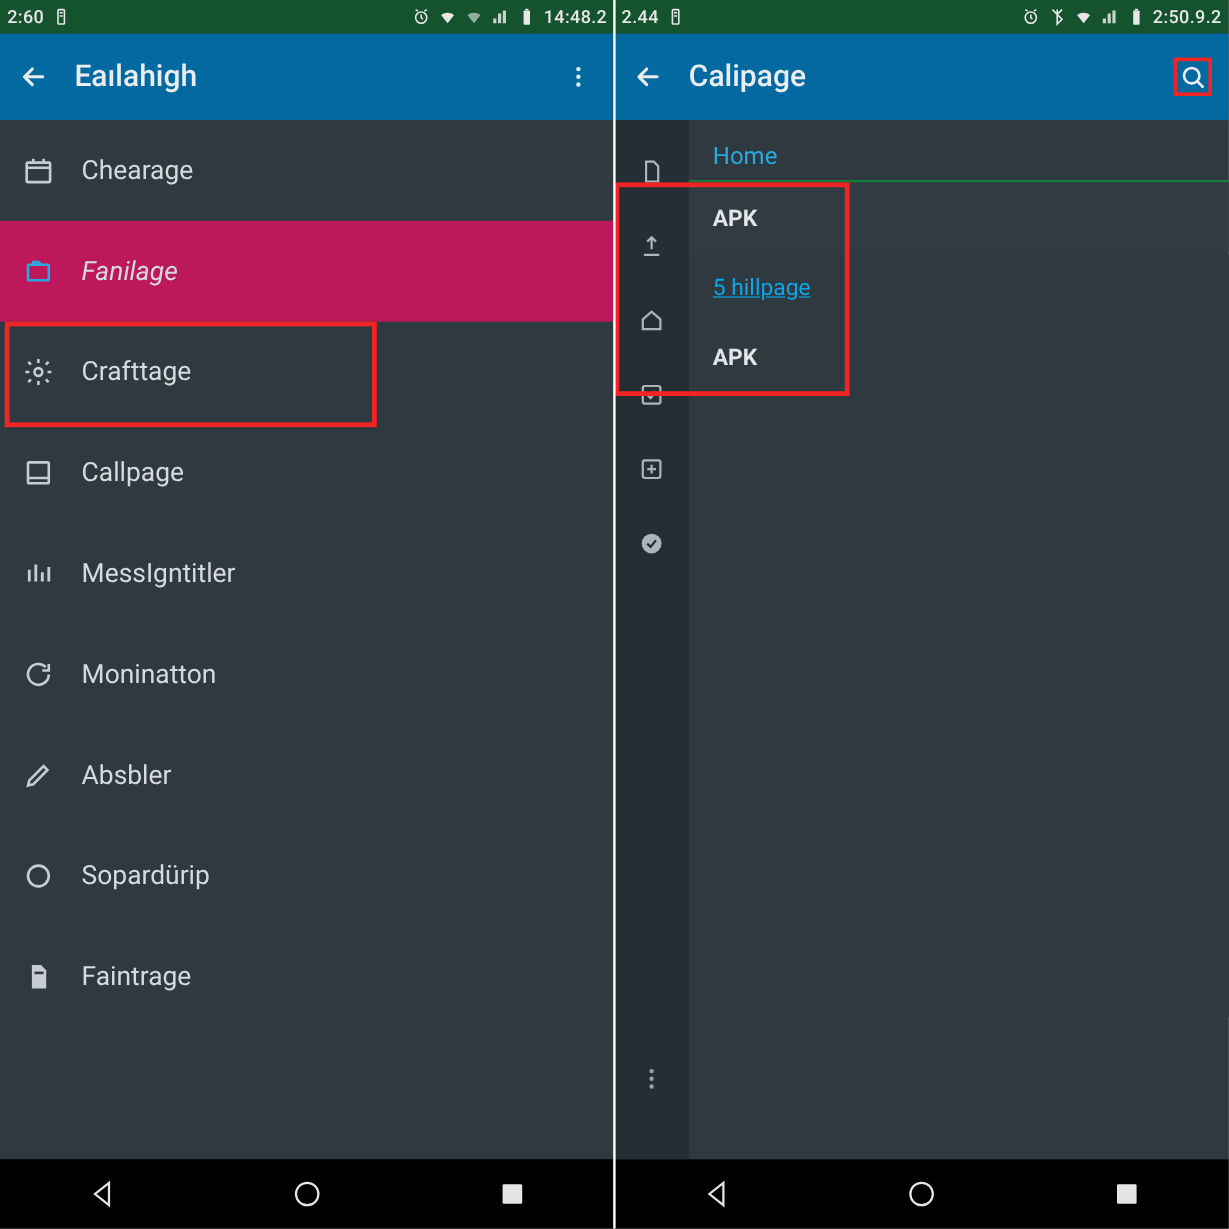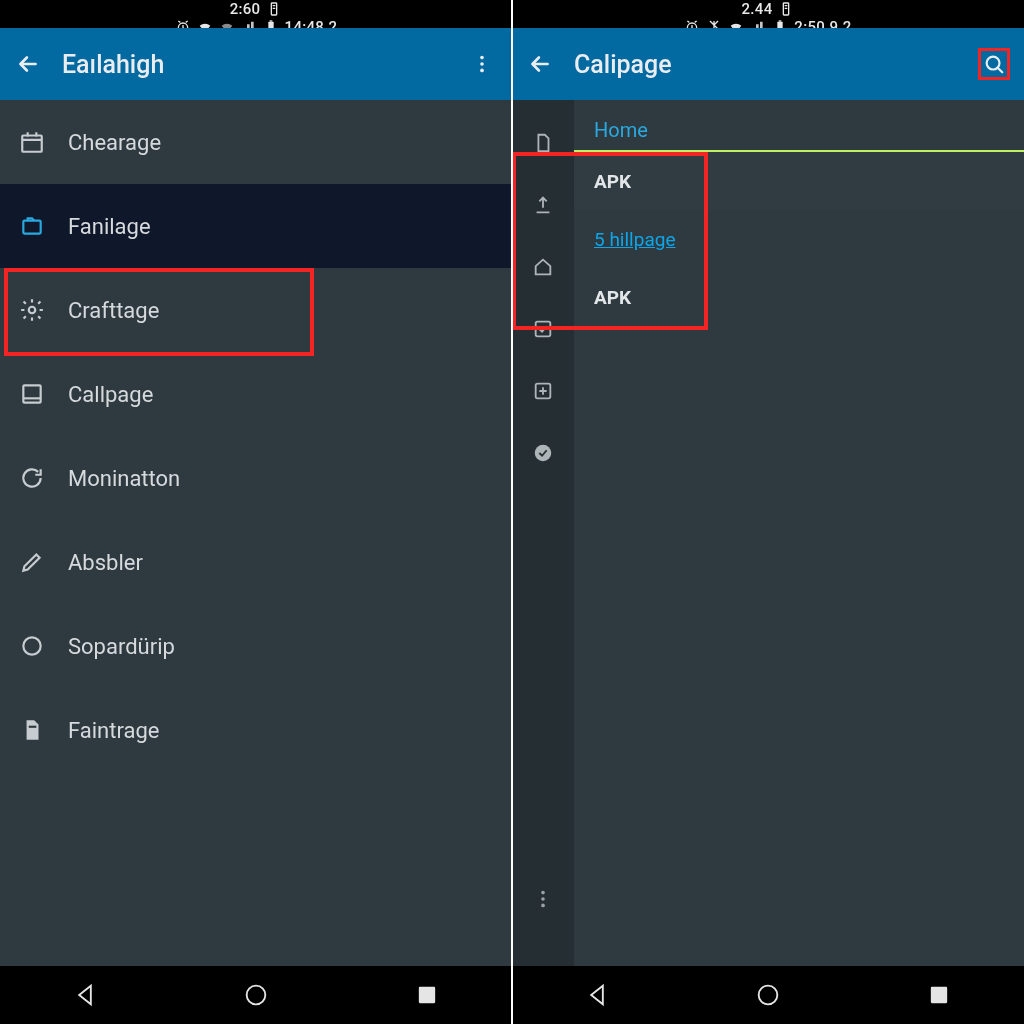--- a/index.html
+++ b/index.html
@@ -31,30 +31,29 @@
     position: absolute;
     left: 511px;
     top: 0;
     width: 2px;
     height: 1024px;
     background: #ffffff;
   }
   
   .statusbar {
     height: 28px;
-    background: #000000;
+    background: #14532d;
     color: #e7e7e7;
     display: flex;
     align-items: center;
     justify-content: space-between;
     padding: 0 6px;
     font-size: 15px;
     font-weight: 500;
     letter-spacing: 0.3px;
-    flex-direction: column;
   }
   .statusbar .sb-left, .statusbar .sb-right {
     display: flex;
     align-items: center;
     gap: 6px;
   }
   .sb-icon {
     display: inline-flex;
     align-items: center;
     justify-content: center;
@@ -105,21 +104,22 @@
     height: 84px;
     display: flex;
     align-items: center;
     padding-left: 18px;
     color: #d6dadd;
     font-size: 22px;
     cursor: pointer;
     position: relative;
   }
   .settings-item.selected {
-    background: #0f172a;
+    background: #be185d;
+    font-style: italic;
   }
   .settings-item .item-icon {
     width: 28px; height: 28px;
     display: flex; align-items: center; justify-content: center;
     margin-right: 22px;
     color: #c7ccd0;
   }
   .settings-item.selected .item-icon { color: #2aa9e0; }
   .settings-item .item-icon svg { width: 26px; height: 26px; }
 
@@ -172,21 +172,21 @@
     flex-direction: column;
     position: relative;
   }
   .rp-tab {
     height: 52px;
     display: flex;
     align-items: flex-end;
     padding: 0 20px 8px 20px;
     font-size: 20px;
     color: #2aa9e0;
-    border-bottom: 2px solid #bef264;
+    border-bottom: 2px solid #15803d;
     box-sizing: border-box;
     cursor: pointer;
   }
   .rp-row {
     height: 58px;
     display: flex;
     align-items: center;
     padding: 0 20px;
     color: #e3e6e8;
     font-size: 19px;
@@ -324,20 +324,28 @@
       <div class="settings-item">
         <span class="item-icon">
           <svg viewBox="0 0 24 24" fill="none" stroke="currentColor" stroke-width="2">
               <rect x="4" y="4" width="16" height="16" rx="1"></rect>
               <path d="M4 16h16"></path>
             </svg>
         </span>
         <span>Callpage</span>
       </div>
 
+      <div class="settings-item">
+        <span class="item-icon">
+          <svg viewBox="0 0 24 24" fill="none" stroke="currentColor" stroke-width="2.2">
+              <path d="M5 18V9M10 18V5M15 18v-7M20 18V7"></path>
+            </svg>
+        </span>
+        <span>MessIgntitler</span>
+      </div>
 
       <div class="settings-item">
         <span class="item-icon">
           <svg viewBox="0 0 24 24" fill="none" stroke="currentColor" stroke-width="2">
               <path d="M20 12a8 8 0 1 1-2.34-5.66M20 4v5h-5"></path>
             </svg>
         </span>
         <span>Moninatton</span>
       </div>
 

